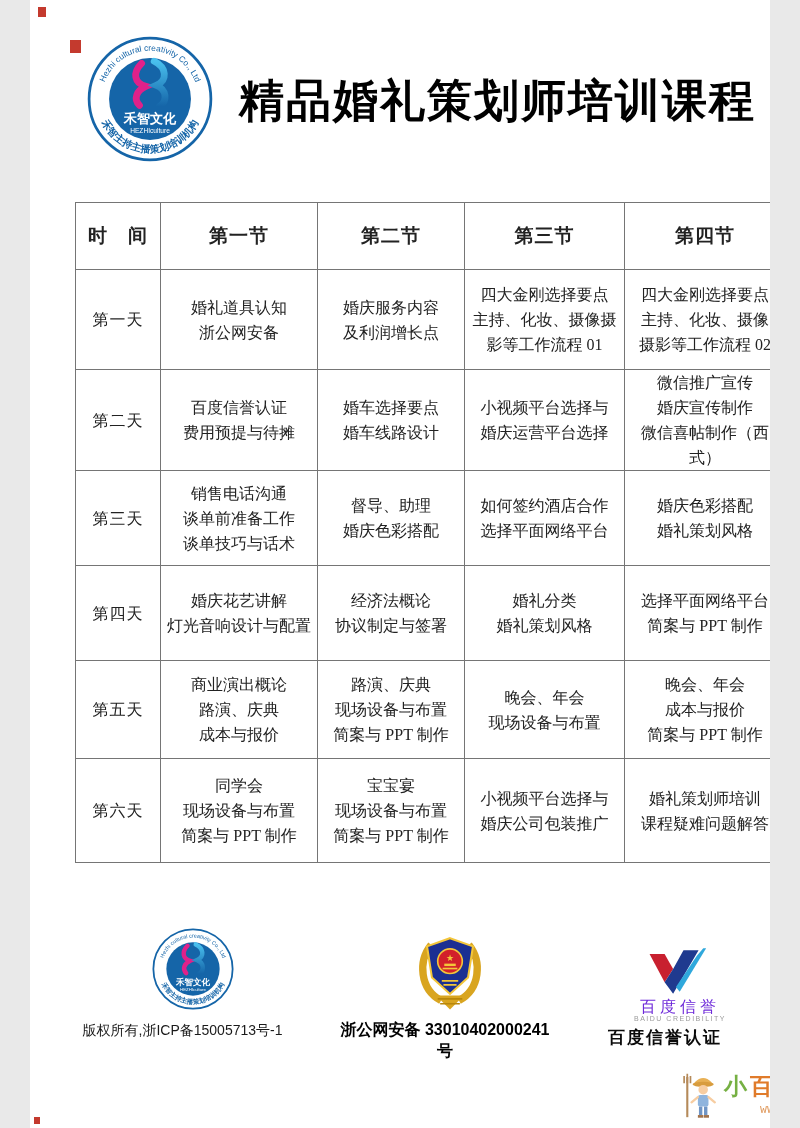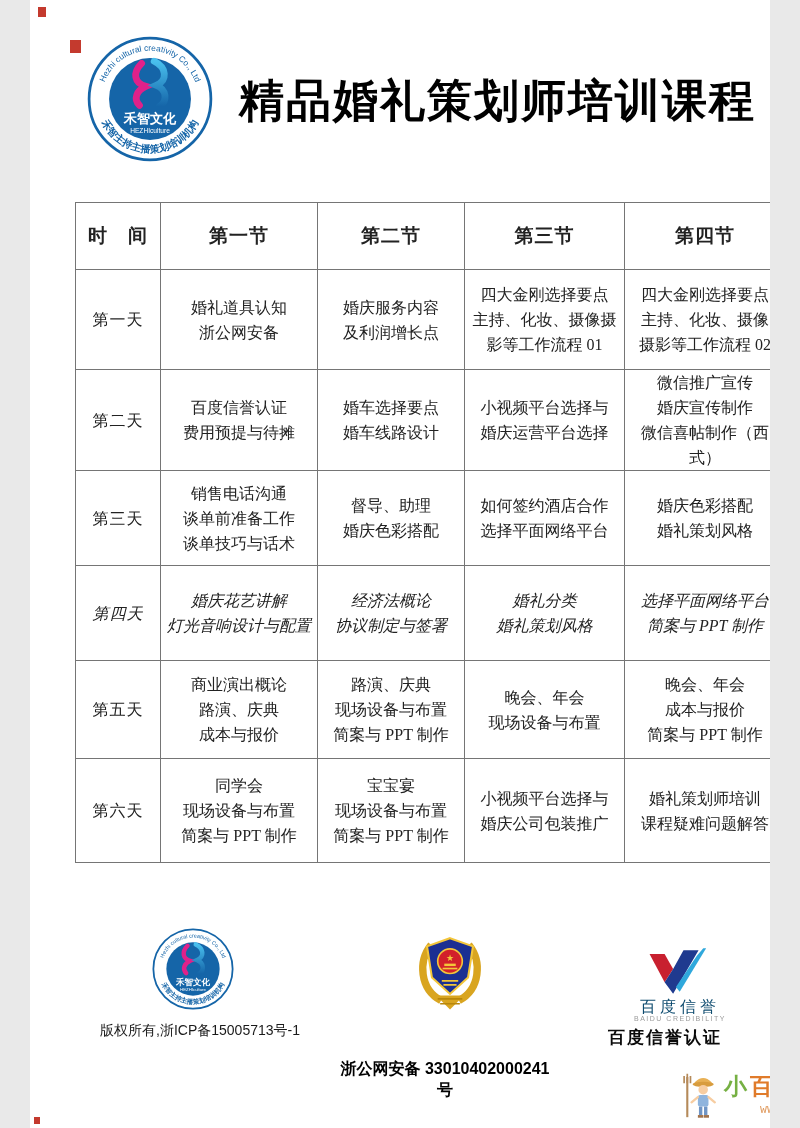--- a/index.html
+++ b/index.html
@@ -28,37 +28,37 @@
     table-layout:fixed;
   }
   table.schedule th, table.schedule td{
     border:1px solid #757575;text-align:center;color:#222;
     white-space:pre-line;padding:0 4px;
   }
   table.schedule th{height:66px;font-size:19px;font-weight:bold;letter-spacing:1px;vertical-align:middle;}
   table.schedule td{font-size:16px;line-height:25px;vertical-align:middle;}
   td.day{vertical-align:top;padding-top:17px;font-size:17px;letter-spacing:1px;}
   tr.r1{height:100px;} tr.r2{height:95px;} tr.r3{height:95px;}
-  tr.r4{height:95px;font-style:italic;} tr.r5{height:98px;} tr.r6{height:104px;}
+  tr.r4{height:95px;} tr.r5{height:98px;} tr.r6{height:104px;}
 
   
   .footer-logo{position:absolute;left:122px;top:928px;width:82px;height:82px;}
   .copyright{
-    position:absolute;left:35px;top:1022px;width:235px;text-align:right;
+    position:absolute;left:35px;top:1022px;width:235px;text-align:center;
     font-size:14px;color:#1a1a1a;font-family:"Liberation Sans", sans-serif;
   }
   .police-badge{position:absolute;left:382px;top:930px;width:76px;height:82px;}
   .police-text{
     position:absolute;left:310px;top:1020px;width:210px;text-align:center;
-    font-size:16px;font-weight:bold;color:#000;font-family:"Liberation Sans", sans-serif;margin-top:39px;
+    font-size:16px;font-weight:bold;color:#000;font-family:"Liberation Sans", sans-serif;
   }
   .baidu-icon{position:absolute;left:612px;top:944px;width:66px;height:54px;}
   .baidu-cn{
     position:absolute;left:585px;top:997px;width:130px;text-align:center;
-    font-size:16px;color:#0c4a6e;letter-spacing:4px;font-family:"Liberation Sans", sans-serif;
+    font-size:16px;color:#6d28d9;letter-spacing:4px;font-family:"Liberation Sans", sans-serif;
   }
   .baidu-en{
     position:absolute;left:585px;top:1015px;width:130px;text-align:center;
     font-size:7px;color:#9a9a9a;letter-spacing:1.5px;font-family:"Liberation Sans", sans-serif;
   }
   .baidu-cert{
     position:absolute;left:578px;top:1026px;width:145px;text-align:left;
     font-size:17px;font-weight:bold;color:#0a0a0a;letter-spacing:2px;
     font-family:"Liberation Sans", sans-serif;
   }

